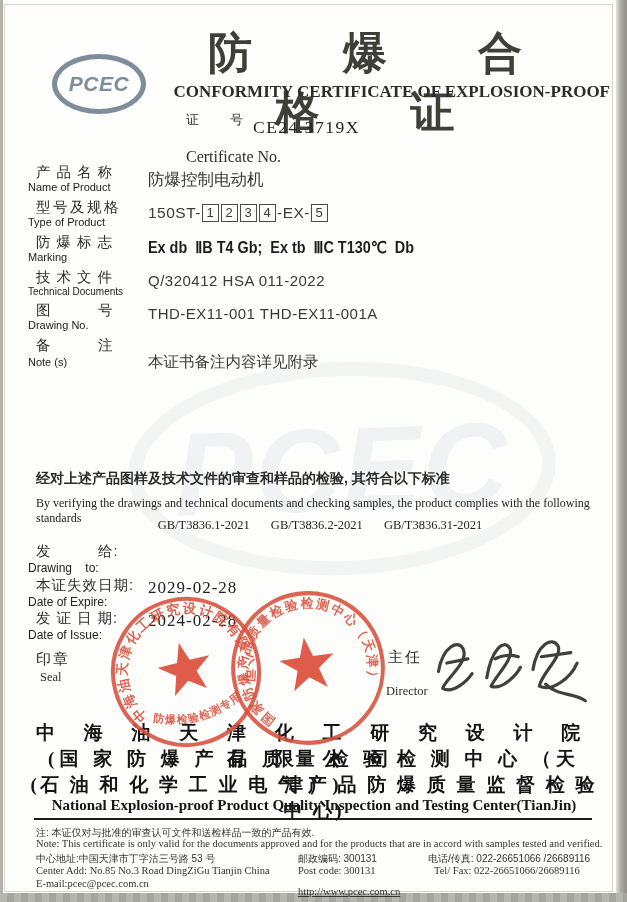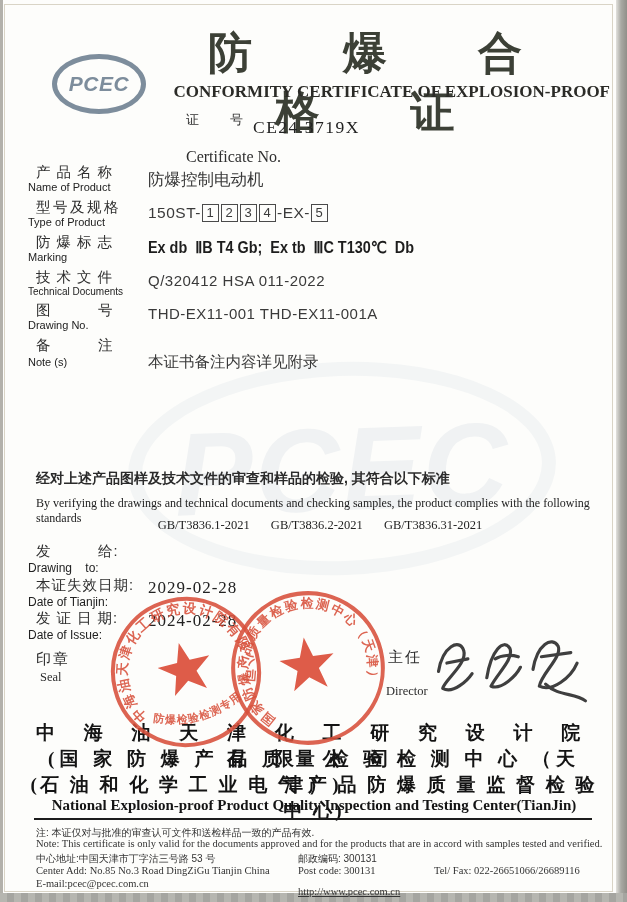--- a/index.html
+++ b/index.html
@@ -114,21 +114,21 @@
   <div class="abs content" id="standards">
     <span>GB/T3836.1-2021</span>
     <span>GB/T3836.2-2021</span>
     <span>GB/T3836.31-2021</span>
   </div>
 
   <div class="abs content flabel" style="top:542px">发　　　给:</div>
   <div class="abs content slabel" style="top:561px;font-size:12px">Drawing    to:</div>
 
   <div class="abs content flabel" style="top:576px">本证失效日期:</div>
-  <div class="abs content slabel" style="top:595px;font-size:12px">Date of Tianjin:</div>
+  <div class="abs content slabel" style="top:595px;font-size:12px">Date of Expire:</div>
   <div class="abs content" style="left:148px;top:578px;font-family:'Liberation Serif',serif;font-size:17px;letter-spacing:1px;color:#222">2029-02-28</div>
 
   <div class="abs content flabel" style="top:609px">发 证 日 期:</div>
   <div class="abs content slabel" style="top:628px;font-size:12px">Date of Issue:</div>
   <div class="abs content" style="left:148px;top:611px;font-family:'Liberation Serif',serif;font-size:17px;letter-spacing:1px;color:#222">2024-02-28</div>
 
   <div class="abs content" style="left:36px;top:650px;font-size:15px;letter-spacing:2px">印章</div>
   <div class="abs content" style="left:40px;top:670px;font-family:'Liberation Serif',serif;font-size:12.5px">Seal</div>
 
   <svg class="abs sealsvg" style="left:106px;top:592px;transform:rotate(-14deg)" width="160" height="160" viewBox="0 0 160 160">
@@ -178,15 +178,16 @@
   <div class="abs content fnote-en" style="left:36px;top:838px">Note: This certificate is only valid for the documents approved and for the products that are in accord with samples tested and verified.</div>
 
   <div class="abs content fnote" style="left:36px;top:852px">中心地址:中国天津市丁字沽三号路 53 号</div>
   <div class="abs content fnote-en" style="left:36px;top:865px">Center Add: No.85 No.3 Road DingZiGu Tianjin China</div>
   <div class="abs content fnote-en" style="left:36px;top:878px">E-mail:pcec@pcec.com.cn</div>
 
   <div class="abs content fnote" style="left:298px;top:852px">邮政编码: 300131</div>
   <div class="abs content fnote-en" style="left:298px;top:865px">Post code: 300131</div>
   <div class="abs content fnote-en" id="website" style="left:298px;top:878px">http://www.pcec.com.cn</div>
 
+  <div class="abs content fnote" style="left:428px;top:852px">电话/传真: 022-26651066 /26689116</div>
   <div class="abs content fnote-en" style="left:434px;top:865px">Tel/ Fax: 022-26651066/26689116</div>
 
 </div>
 
 </body></html>

